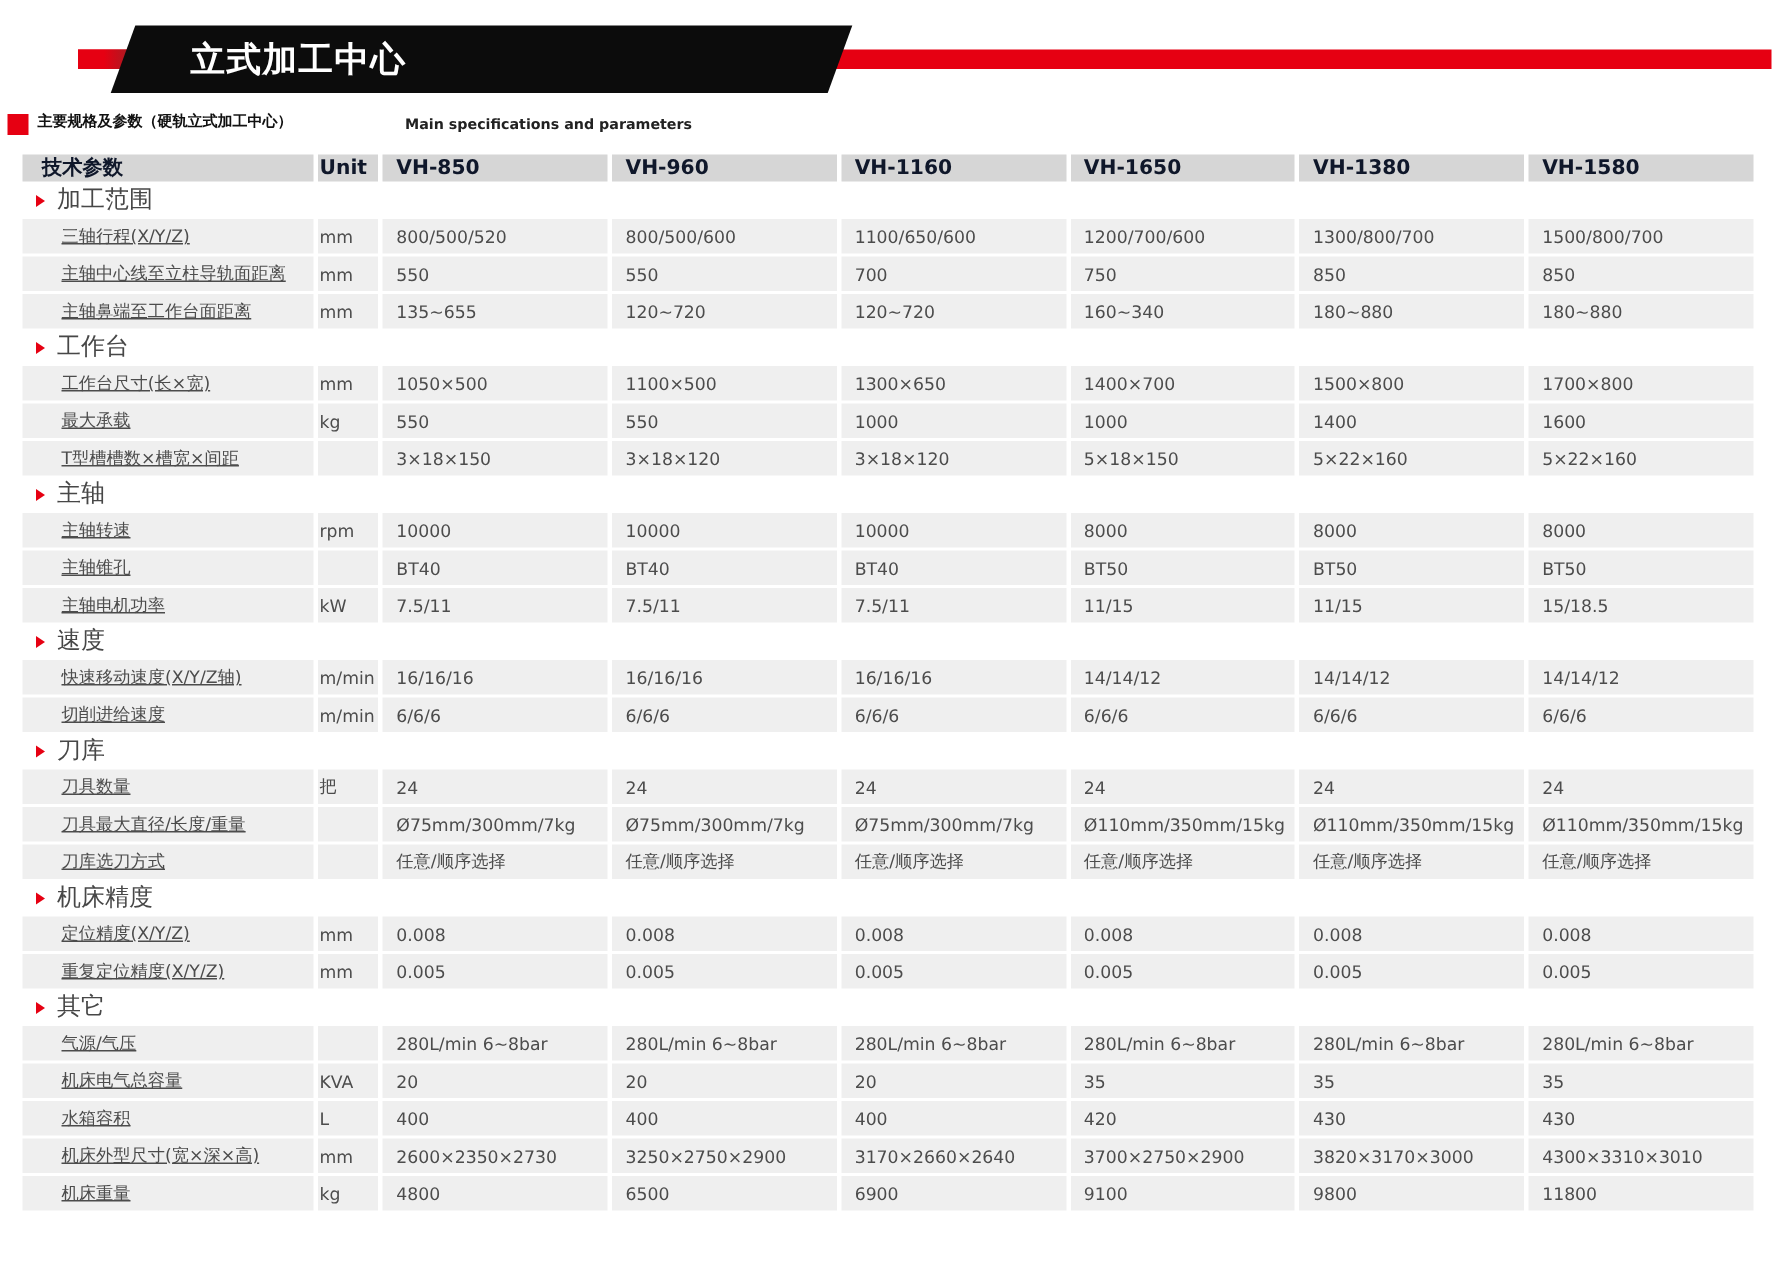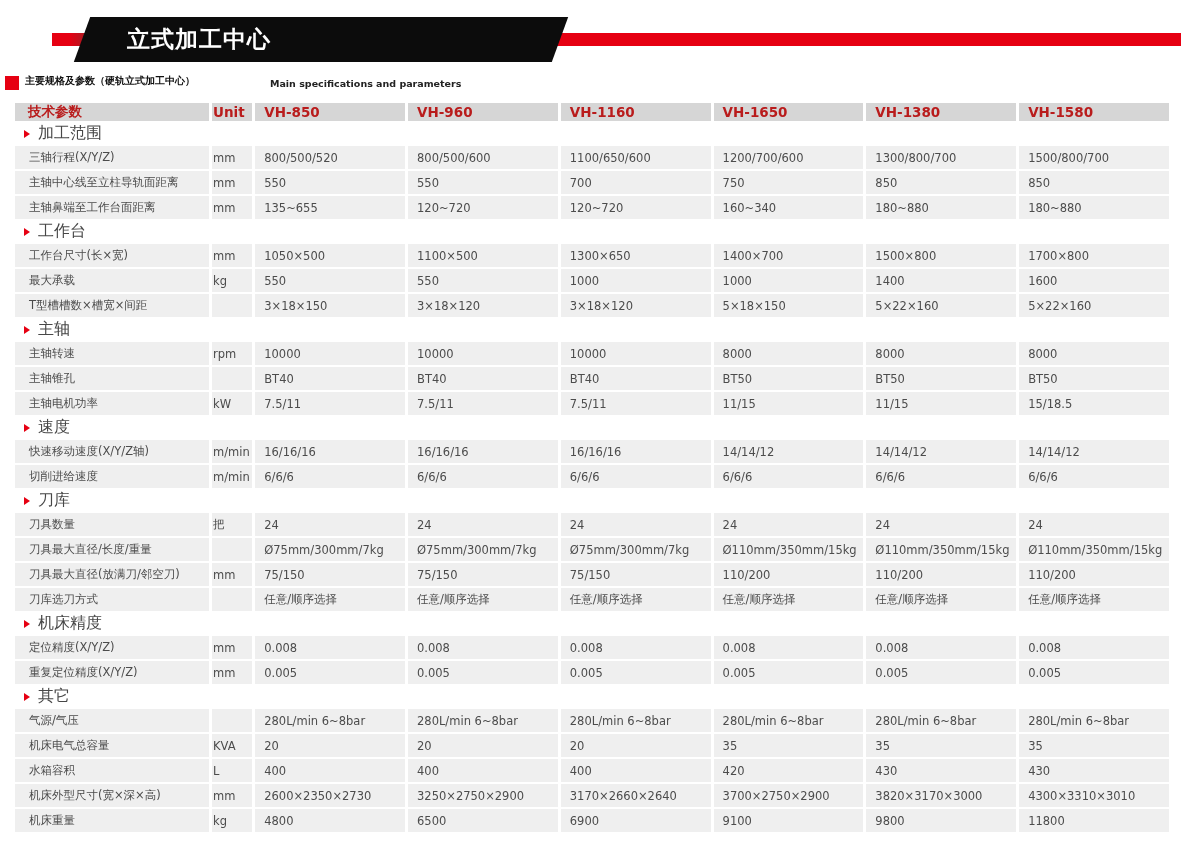--- a/index.html
+++ b/index.html
@@ -34,31 +34,31 @@
 
   
   .spec-table-wrap { position:absolute; left:12px; top:101px; width:1160px; }
   table.spec { border-collapse:separate; border-spacing:3px 2px; width:100%; table-layout:fixed; }
   table.spec th, table.spec td { vertical-align:middle; overflow:hidden; white-space:nowrap; }
 
   col.c-label { width:193px; }
   col.c-unit  { width:40px;  }
   col.c-model { width:149px; }
 
-  tr.head th { background:#d6d6d6; height:14px; font-size:13.5px; font-weight:bold; color:#b91c1c; text-align:left; }
+  tr.head th { background:#d6d6d6; height:14px; font-size:13.5px; font-weight:bold; color:#0f172a; text-align:left; }
   th.h-label { padding-left:13px; font-size:14px; }
   th.h-unit  { padding-left:1px; }
   th.h-model { padding-left:9px; }
 
   tr.section td { background:#ffffff; height:20px; font-size:16px; color:#474747; padding-left:9px; }
   .tri { display:inline-block; width:0; height:0; border-left:6px solid #e60012;
          border-top:4px solid transparent; border-bottom:4px solid transparent; margin-right:8px; }
 
   tr.data td { background:#efefef; height:23px; font-size:11.5px; color:#4c4c4c; }
-  td.d-label { padding-left:14px; }
+  td.d-label { padding-left:26px;text-decoration:underline; }
   td.d-unit  { padding-left:1px; }
   td.d-value { padding-left:9px; }
 </style>
 </head>
 <body>
 
 <div class="banner">
   <div class="red-line"></div>
   <div class="red-fade"></div>
   <div class="banner-black"></div>
@@ -237,30 +237,20 @@
           <td class="d-label">刀具最大直径/长度/重量</td>
           <td class="d-unit"></td>
           <td class="d-value">Ø75mm/300mm/7kg</td>
           <td class="d-value">Ø75mm/300mm/7kg</td>
           <td class="d-value">Ø75mm/300mm/7kg</td>
           <td class="d-value">Ø110mm/350mm/15kg</td>
           <td class="d-value">Ø110mm/350mm/15kg</td>
           <td class="d-value">Ø110mm/350mm/15kg</td>
         </tr>
         <tr class="data">
-          <td class="d-label">刀具最大直径(放满刀/邻空刀)</td>
-          <td class="d-unit">mm</td>
-          <td class="d-value">75/150</td>
-          <td class="d-value">75/150</td>
-          <td class="d-value">75/150</td>
-          <td class="d-value">110/200</td>
-          <td class="d-value">110/200</td>
-          <td class="d-value">110/200</td>
-        </tr>
-        <tr class="data">
           <td class="d-label">刀库选刀方式</td>
           <td class="d-unit"></td>
           <td class="d-value">任意/顺序选择</td>
           <td class="d-value">任意/顺序选择</td>
           <td class="d-value">任意/顺序选择</td>
           <td class="d-value">任意/顺序选择</td>
           <td class="d-value">任意/顺序选择</td>
           <td class="d-value">任意/顺序选择</td>
         </tr>
         <tr class="section">

